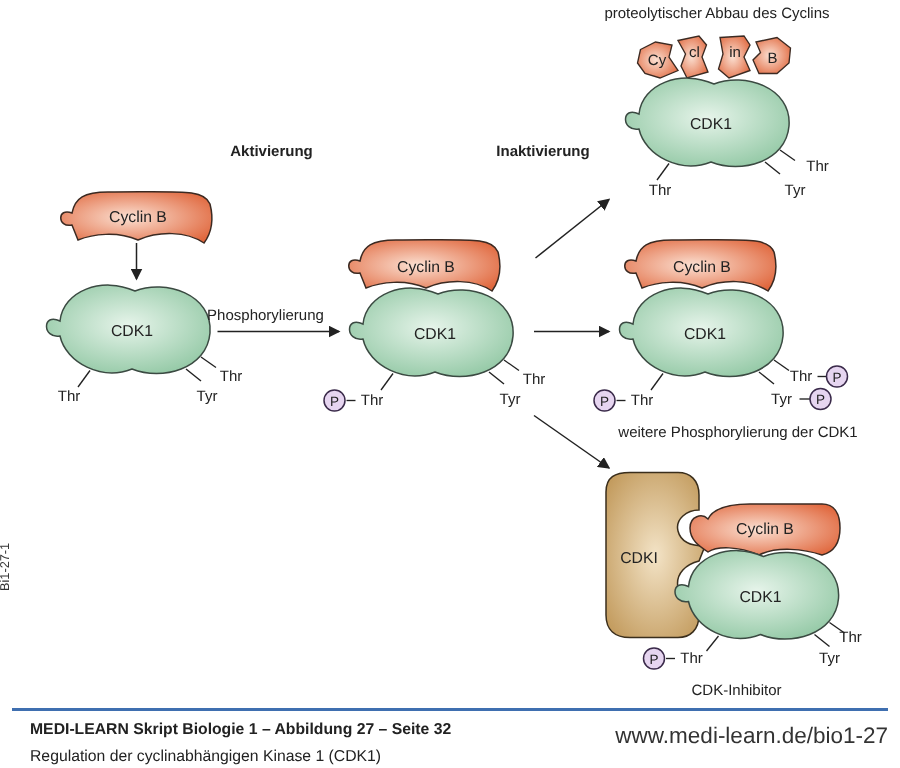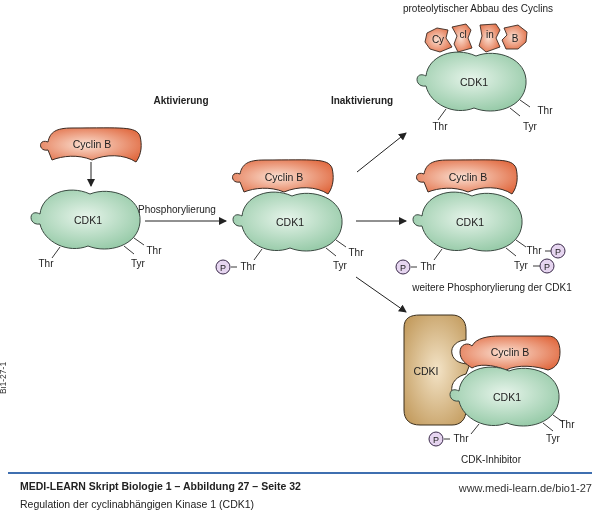--- a/index.html
+++ b/index.html
@@ -7,21 +7,21 @@
          font-family:"Liberation Sans", sans-serif; color:#222; }
   svg#diagram { position:absolute; left:0; top:0; width:600px; height:512px; }
   svg text { font-family:"Liberation Sans", sans-serif; fill:#222; }
   .lbl { font-size:10px; }
   .hdr { font-size:10px; font-weight:bold; }
   .mol { font-size:10.5px; }
   .ptxt { font-size:9px; }
   .footer-line { position:absolute; left:8px; right:8px; top:472px; height:2px; background:#3f6fb0; }
   .f1 { position:absolute; left:20px; top:480px; font-size:10.5px; font-weight:bold; }
   .f2 { position:absolute; left:20px; top:498px; font-size:10.5px; font-weight:normal; }
-  .furl { position:absolute; right:8px; top:482px; font-size:11px; color:#333; }
+  .furl { position:absolute; right:8px; top:482px; font-size:15px; color:#333; }
   .side { position:absolute; left:-2px; top:394px; font-size:8.5px; transform:rotate(-90deg); transform-origin:left top; color:#333; }
 </style>
 </head>
 <body>
 
 <svg id="diagram" viewBox="0 0 600 512">
   <defs>
     <radialGradient id="gCdk" cx="50%" cy="45%" r="60%">
       <stop offset="0%" stop-color="#e6f4ea"></stop>
       <stop offset="100%" stop-color="#94c9a6"></stop>

